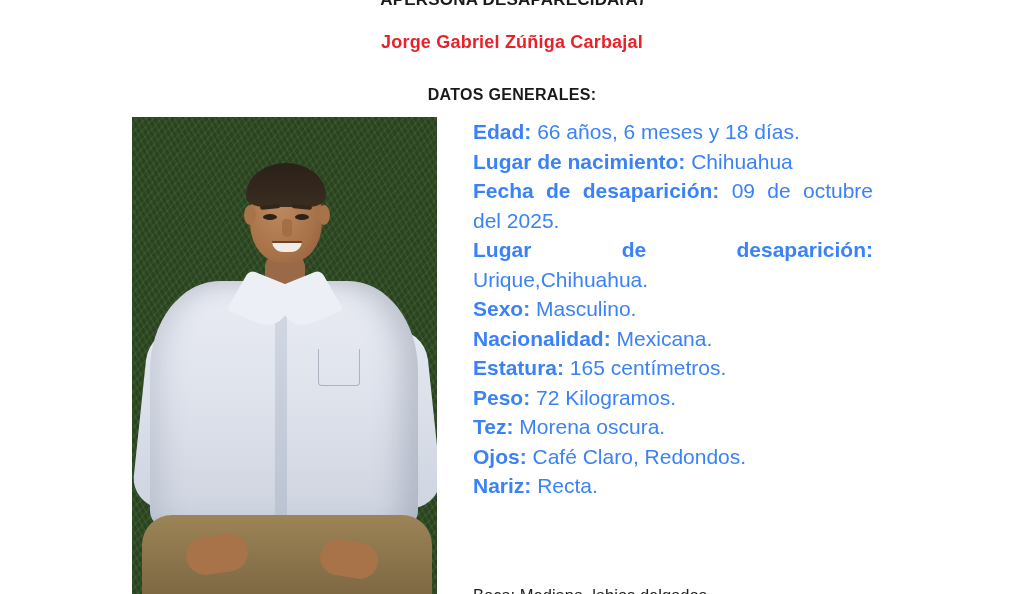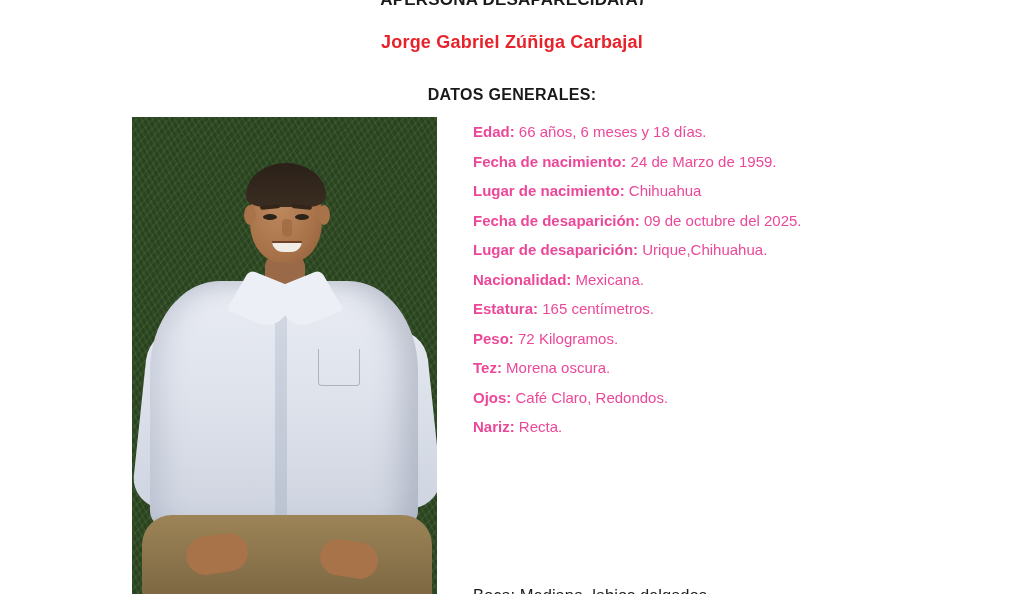--- a/index.html
+++ b/index.html
@@ -257,23 +257,23 @@
     border-top: none;
     border-radius: 0 0 4px 4px;
   }
 
   
   .data-col {
     position: absolute;
     left: 473px;
     top: 117px;
     width: 400px;
-    font-size: 15px;
+    font-size: 21px;
     line-height: 29.5px;
-    color: #ec4899;
+    color: #3b82f6;
   }
   .data-row {
     margin: 0;
     padding: 0;
     text-align: justify;
   }
   .data-row .lbl { font-weight: bold; }
   .data-row .val { font-weight: normal; }
   .data-row.justified {
     text-align: justify;
@@ -324,24 +324,24 @@
       <div class="nose"></div>
       <div class="mouth"></div>
       <div class="pants"></div>
       <div class="hand-l"></div>
       <div class="hand-r"></div>
     </div>
   </div>
 
   <div class="data-col">
     <p class="data-row"><span class="lbl">Edad:</span><span class="val"> 66 años, 6 meses y 18 días.</span></p>
-    <p class="data-row"><span class="lbl">Fecha de nacimiento:</span><span class="val"> 24 de Marzo de 1959.</span></p>
     <p class="data-row"><span class="lbl">Lugar de nacimiento:</span><span class="val"> Chihuahua</span></p>
     <p class="data-row justified"><span class="lbl">Fecha de desaparición:</span><span class="val"> 09 de octubre del 2025.</span></p>
     <p class="data-row"><span class="lbl">Lugar de desaparición:</span><span class="val"> Urique,Chihuahua.</span></p>
+    <p class="data-row"><span class="lbl">Sexo:</span><span class="val"> Masculino.</span></p>
     <p class="data-row"><span class="lbl">Nacionalidad:</span><span class="val"> Mexicana.</span></p>
     <p class="data-row"><span class="lbl">Estatura:</span><span class="val"> 165 centímetros.</span></p>
     <p class="data-row"><span class="lbl">Peso:</span><span class="val"> 72 Kilogramos.</span></p>
     <p class="data-row"><span class="lbl">Tez:</span><span class="val"> Morena oscura.</span></p>
     <p class="data-row"><span class="lbl">Ojos:</span><span class="val"> Café Claro, Redondos.</span></p>
     <p class="data-row"><span class="lbl">Nariz:</span><span class="val"> Recta.</span></p>
   </div>
 
   <div class="clipped-last">
     <span class="lbl">Boca:</span><span class="val"> Mediana, labios delgados.</span>

